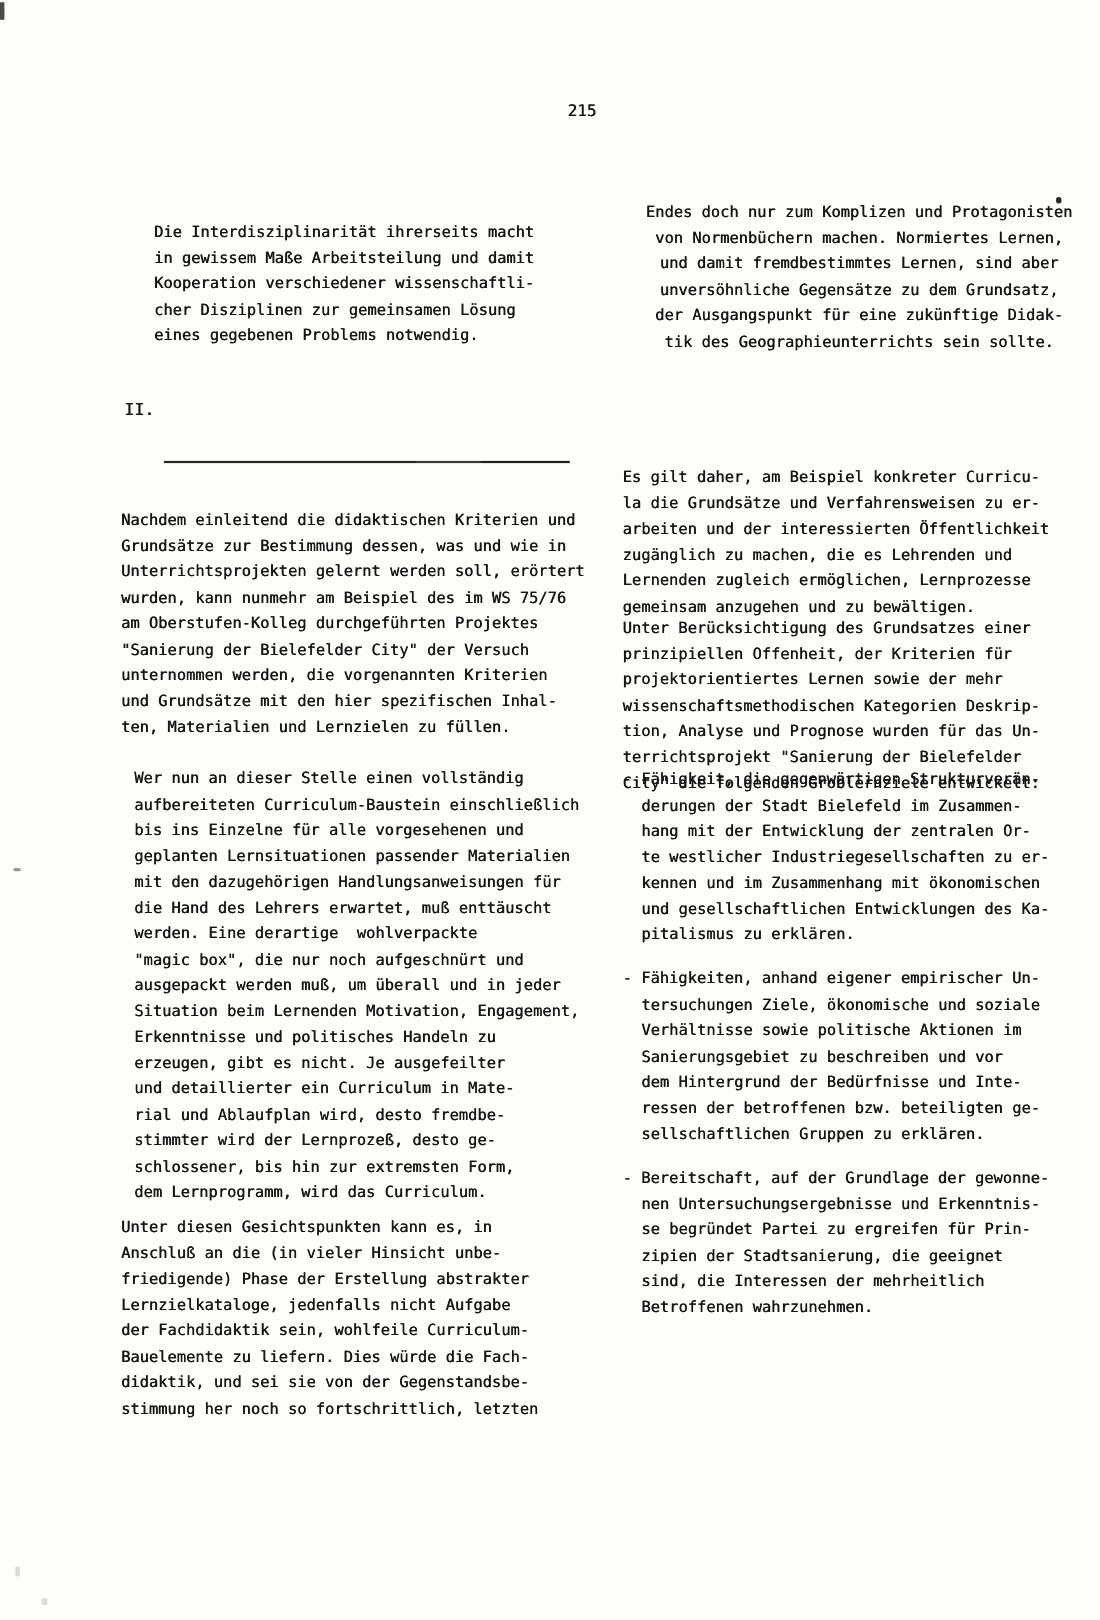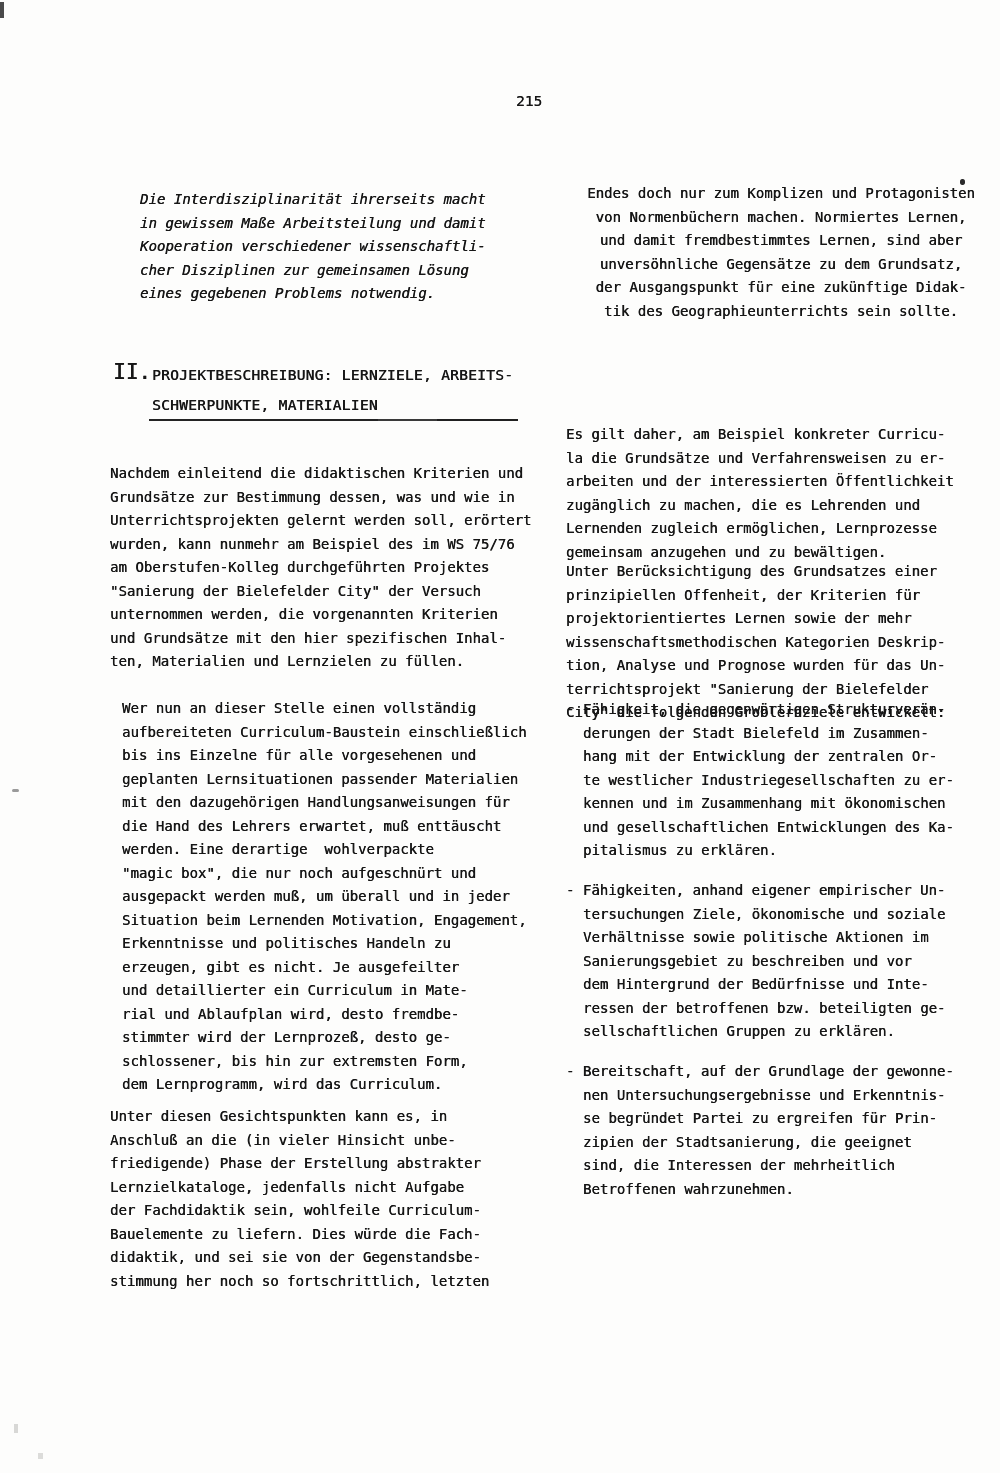--- a/index.html
+++ b/index.html
@@ -12,21 +12,21 @@
   }
   .txt {
     position:absolute; white-space:pre-wrap;
     font-size:14px; line-height:23.5px; color:var(--ink);
     text-shadow:0.35px 0 0 currentColor;
   }
   .pagenum { font-size:14.5px; }
   .quote {}
   .bullet { padding-left:17px; text-indent:-17px; }
   .heading-numeral {
-    position:absolute; font-size:21px; color:var(--ink);
+    position:absolute; font-size:15px; color:var(--ink);
     text-shadow:0.5px 0 0 currentColor; line-height:24px;
   }
   .heading-text {
     position:absolute; white-space:pre-wrap; font-size:14.5px;
     line-height:29.5px; letter-spacing:0.3px; color:var(--ink);
     text-shadow:0.45px 0 0 currentColor;
   }
   .heading-underline {
     position:absolute; left:149px; top:419px; width:369px; height:2px;
     background:linear-gradient(90deg,#242424 0 62%, #3a3a3a 62% 78%, #202020 78% 100%);
@@ -44,29 +44,27 @@
 <div class="page">
 
   <div class="speck corner"></div>
   <div class="speck dot-right"></div>
   <div class="speck dash-left"></div>
   <div class="speck faint-a"></div>
   <div class="speck faint-b"></div>
 
   <div class="txt pagenum" style="left:516px; top:90px;">215</div>
 
-  <div class="txt quote" style="left:140px; top:188px; width:420px;font-style:italic;">Die Interdisziplinarität ihrerseits macht
+  <div class="txt quote" style="left:140px; top:200px; width:420px;">Die Interdisziplinarität ihrerseits macht
 in gewissem Maße Arbeitsteilung und damit
 Kooperation verschiedener wissenschaftli-
 cher Disziplinen zur gemeinsamen Lösung
 eines gegebenen Problems notwendig.</div>
 
   <div class="heading-numeral" style="left:113px; top:360px;">II.</div>
-  <div class="heading-text" style="left:152px; top:361px; width:400px;">PROJEKTBESCHREIBUNG: LERNZIELE, ARBEITS-
-SCHWERPUNKTE, MATERIALIEN</div>
   <div class="heading-underline"></div>
 
   <div class="txt" style="left:110px; top:462px; width:450px;">Nachdem einleitend die didaktischen Kriterien und
 Grundsätze zur Bestimmung dessen, was und wie in
 Unterrichtsprojekten gelernt werden soll, erörtert
 wurden, kann nunmehr am Beispiel des im WS 75/76
 am Oberstufen-Kolleg durchgeführten Projektes
 "Sanierung der Bielefelder City" der Versuch
 unternommen werden, die vorgenannten Kriterien
 und Grundsätze mit den hier spezifischen Inhal-

